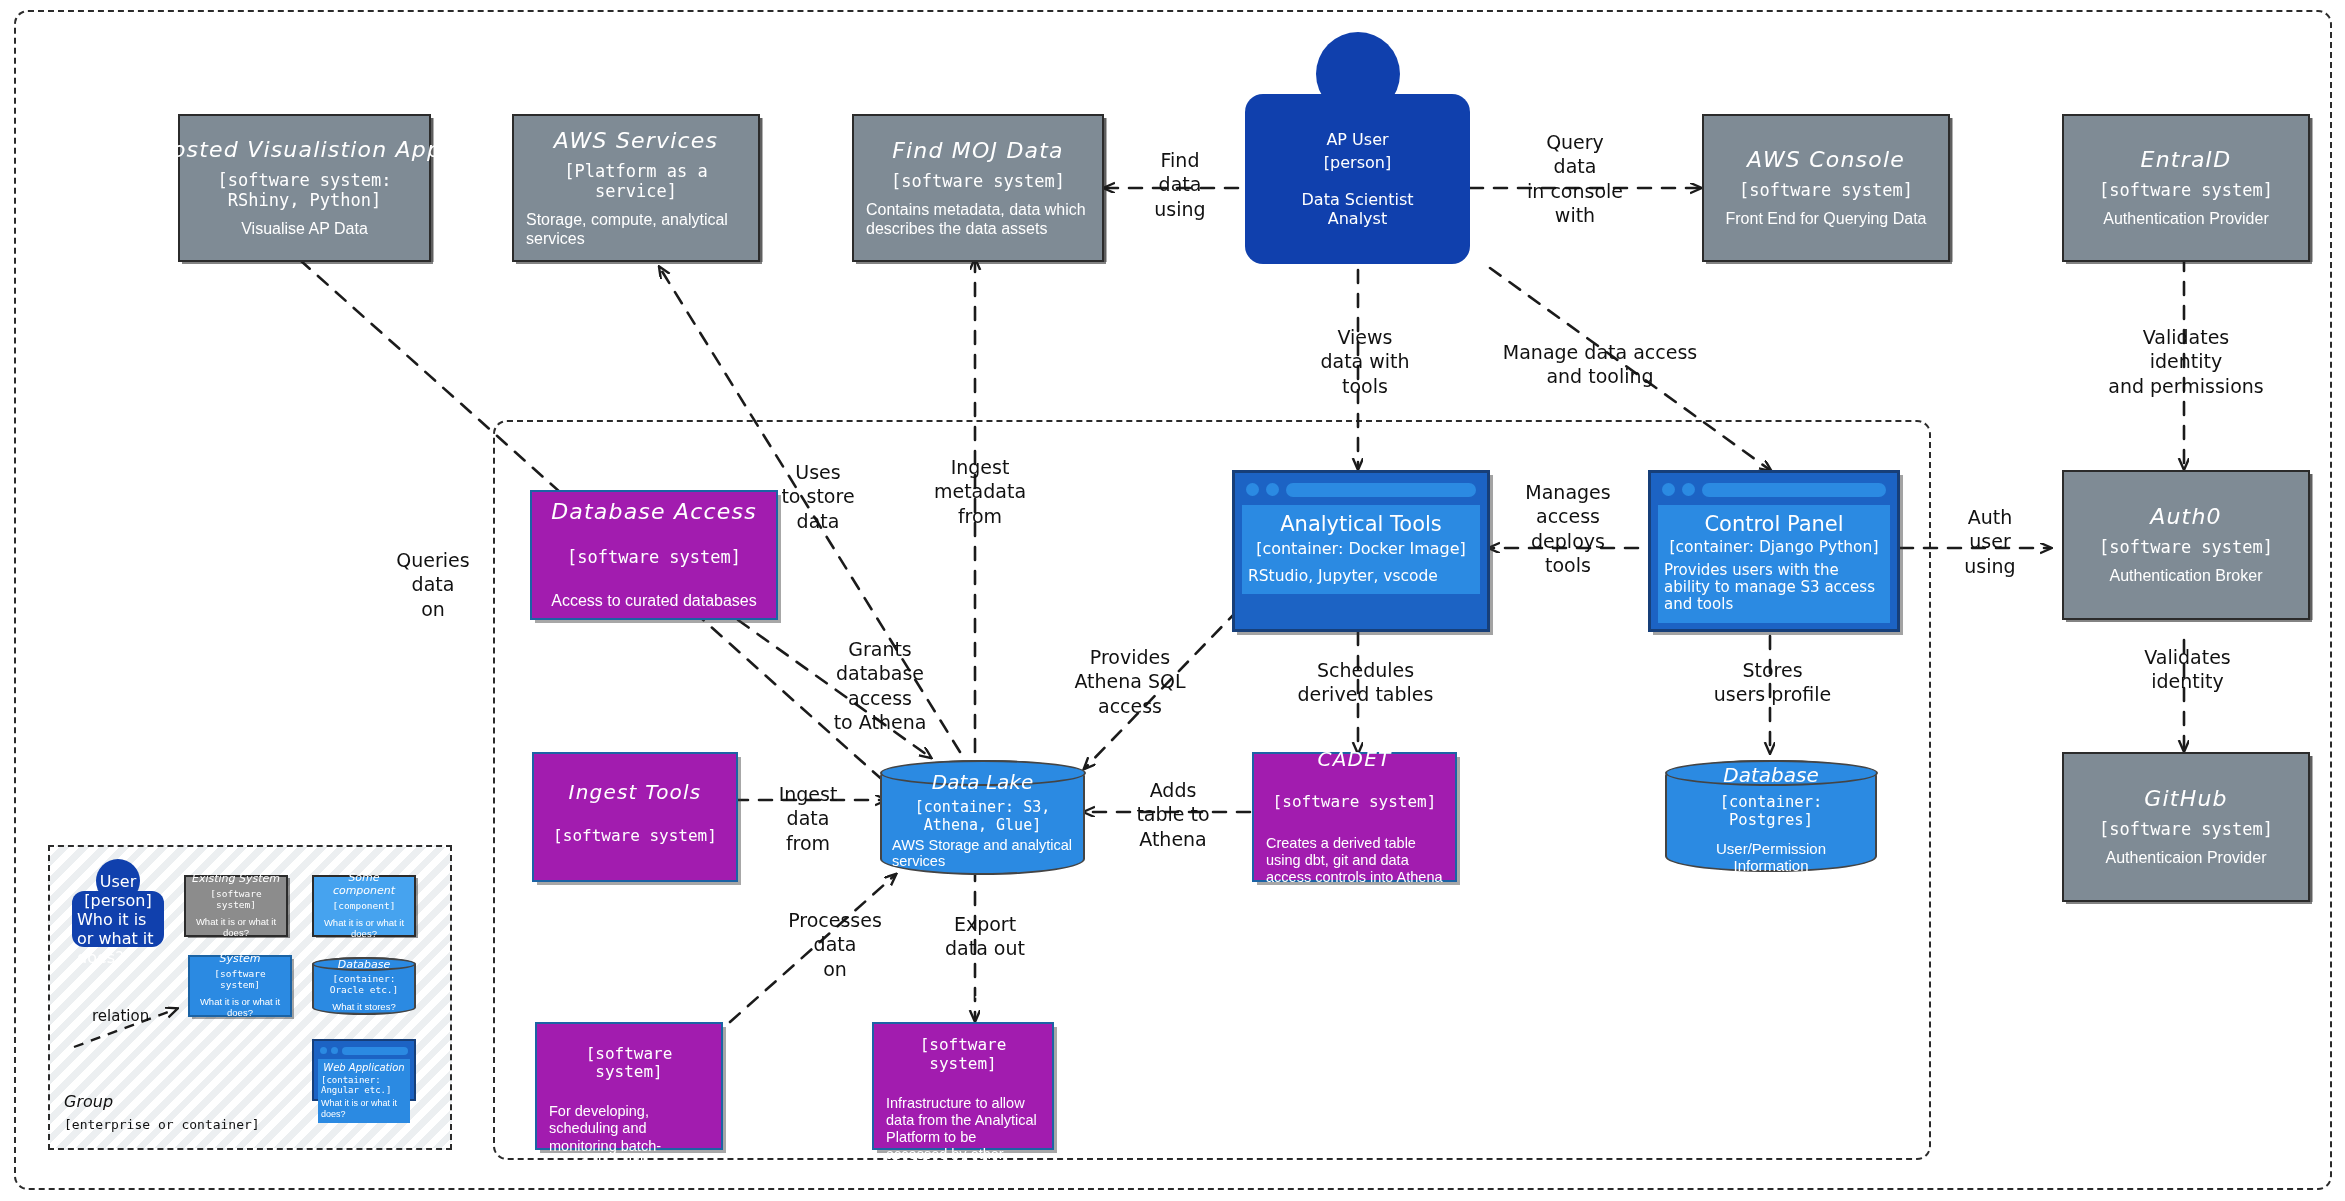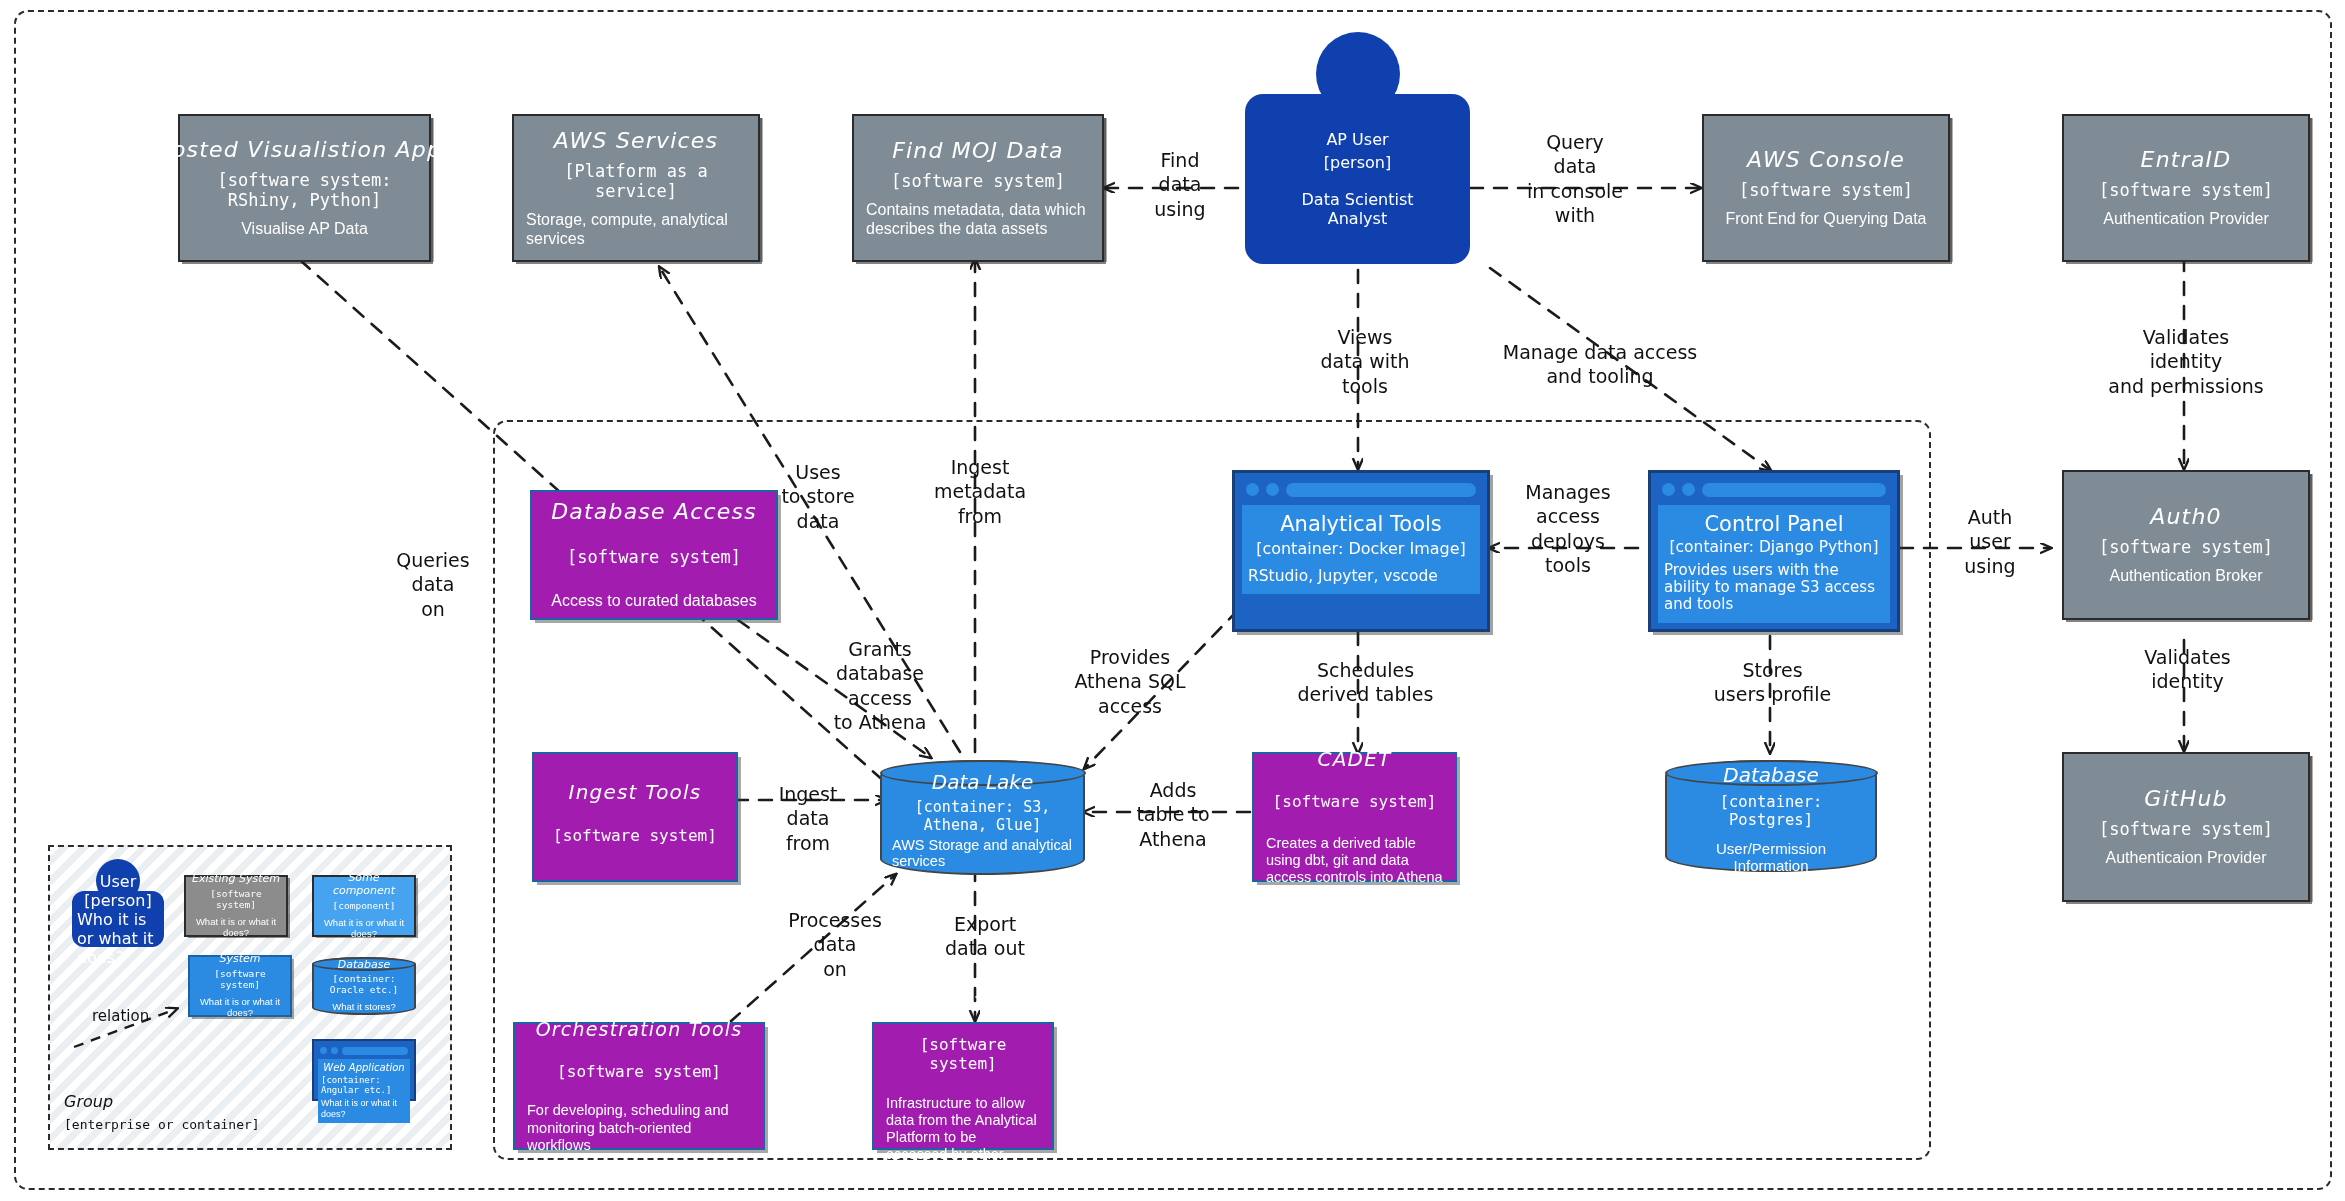--- a/index.html
+++ b/index.html
@@ -203,21 +203,21 @@
     <div class="title" style="font-size:20px">Ingest Tools</div>
     <div class="tech" style="font-size:16px;margin-bottom:7px">[software system]</div>
   </div>
 
   <div class="node sys-int" style="left:1252px;top:752px;width:205px;height:130px;">
     <div class="title" style="font-size:20px">CADET</div>
     <div class="tech" style="font-size:16px;margin-bottom:8px">[software system]</div>
     <div class="desc" style="font-size:14.5px;text-align:left;width:100%">Creates a derived table using dbt, git and data access controls into Athena</div>
   </div>
 
-  <div class="node sys-int" style="left:513px;top:1022px;width:252px;height:128px;">
+  <div class="node sys-int" style="left:535px;top:1022px;width:188px;height:128px;">
     <div class="title" style="font-size:19px">Orchestration Tools</div>
     <div class="tech" style="font-size:16px;margin-bottom:6px">[software system]</div>
     <div class="desc" style="font-size:14.5px;text-align:left;width:100%">For developing, scheduling and monitoring batch-oriented workflows</div>
   </div>
 
   <div class="node sys-int" style="left:872px;top:1022px;width:182px;height:128px;">
     <div class="title" style="font-size:19px">Export Tools</div>
     <div class="tech" style="font-size:16px;margin-bottom:6px">[software system]</div>
     <div class="desc" style="font-size:14.5px;text-align:left;width:100%">Infrastructure to allow data from the Analytical Platform to be accessed by other services</div>
   </div>

